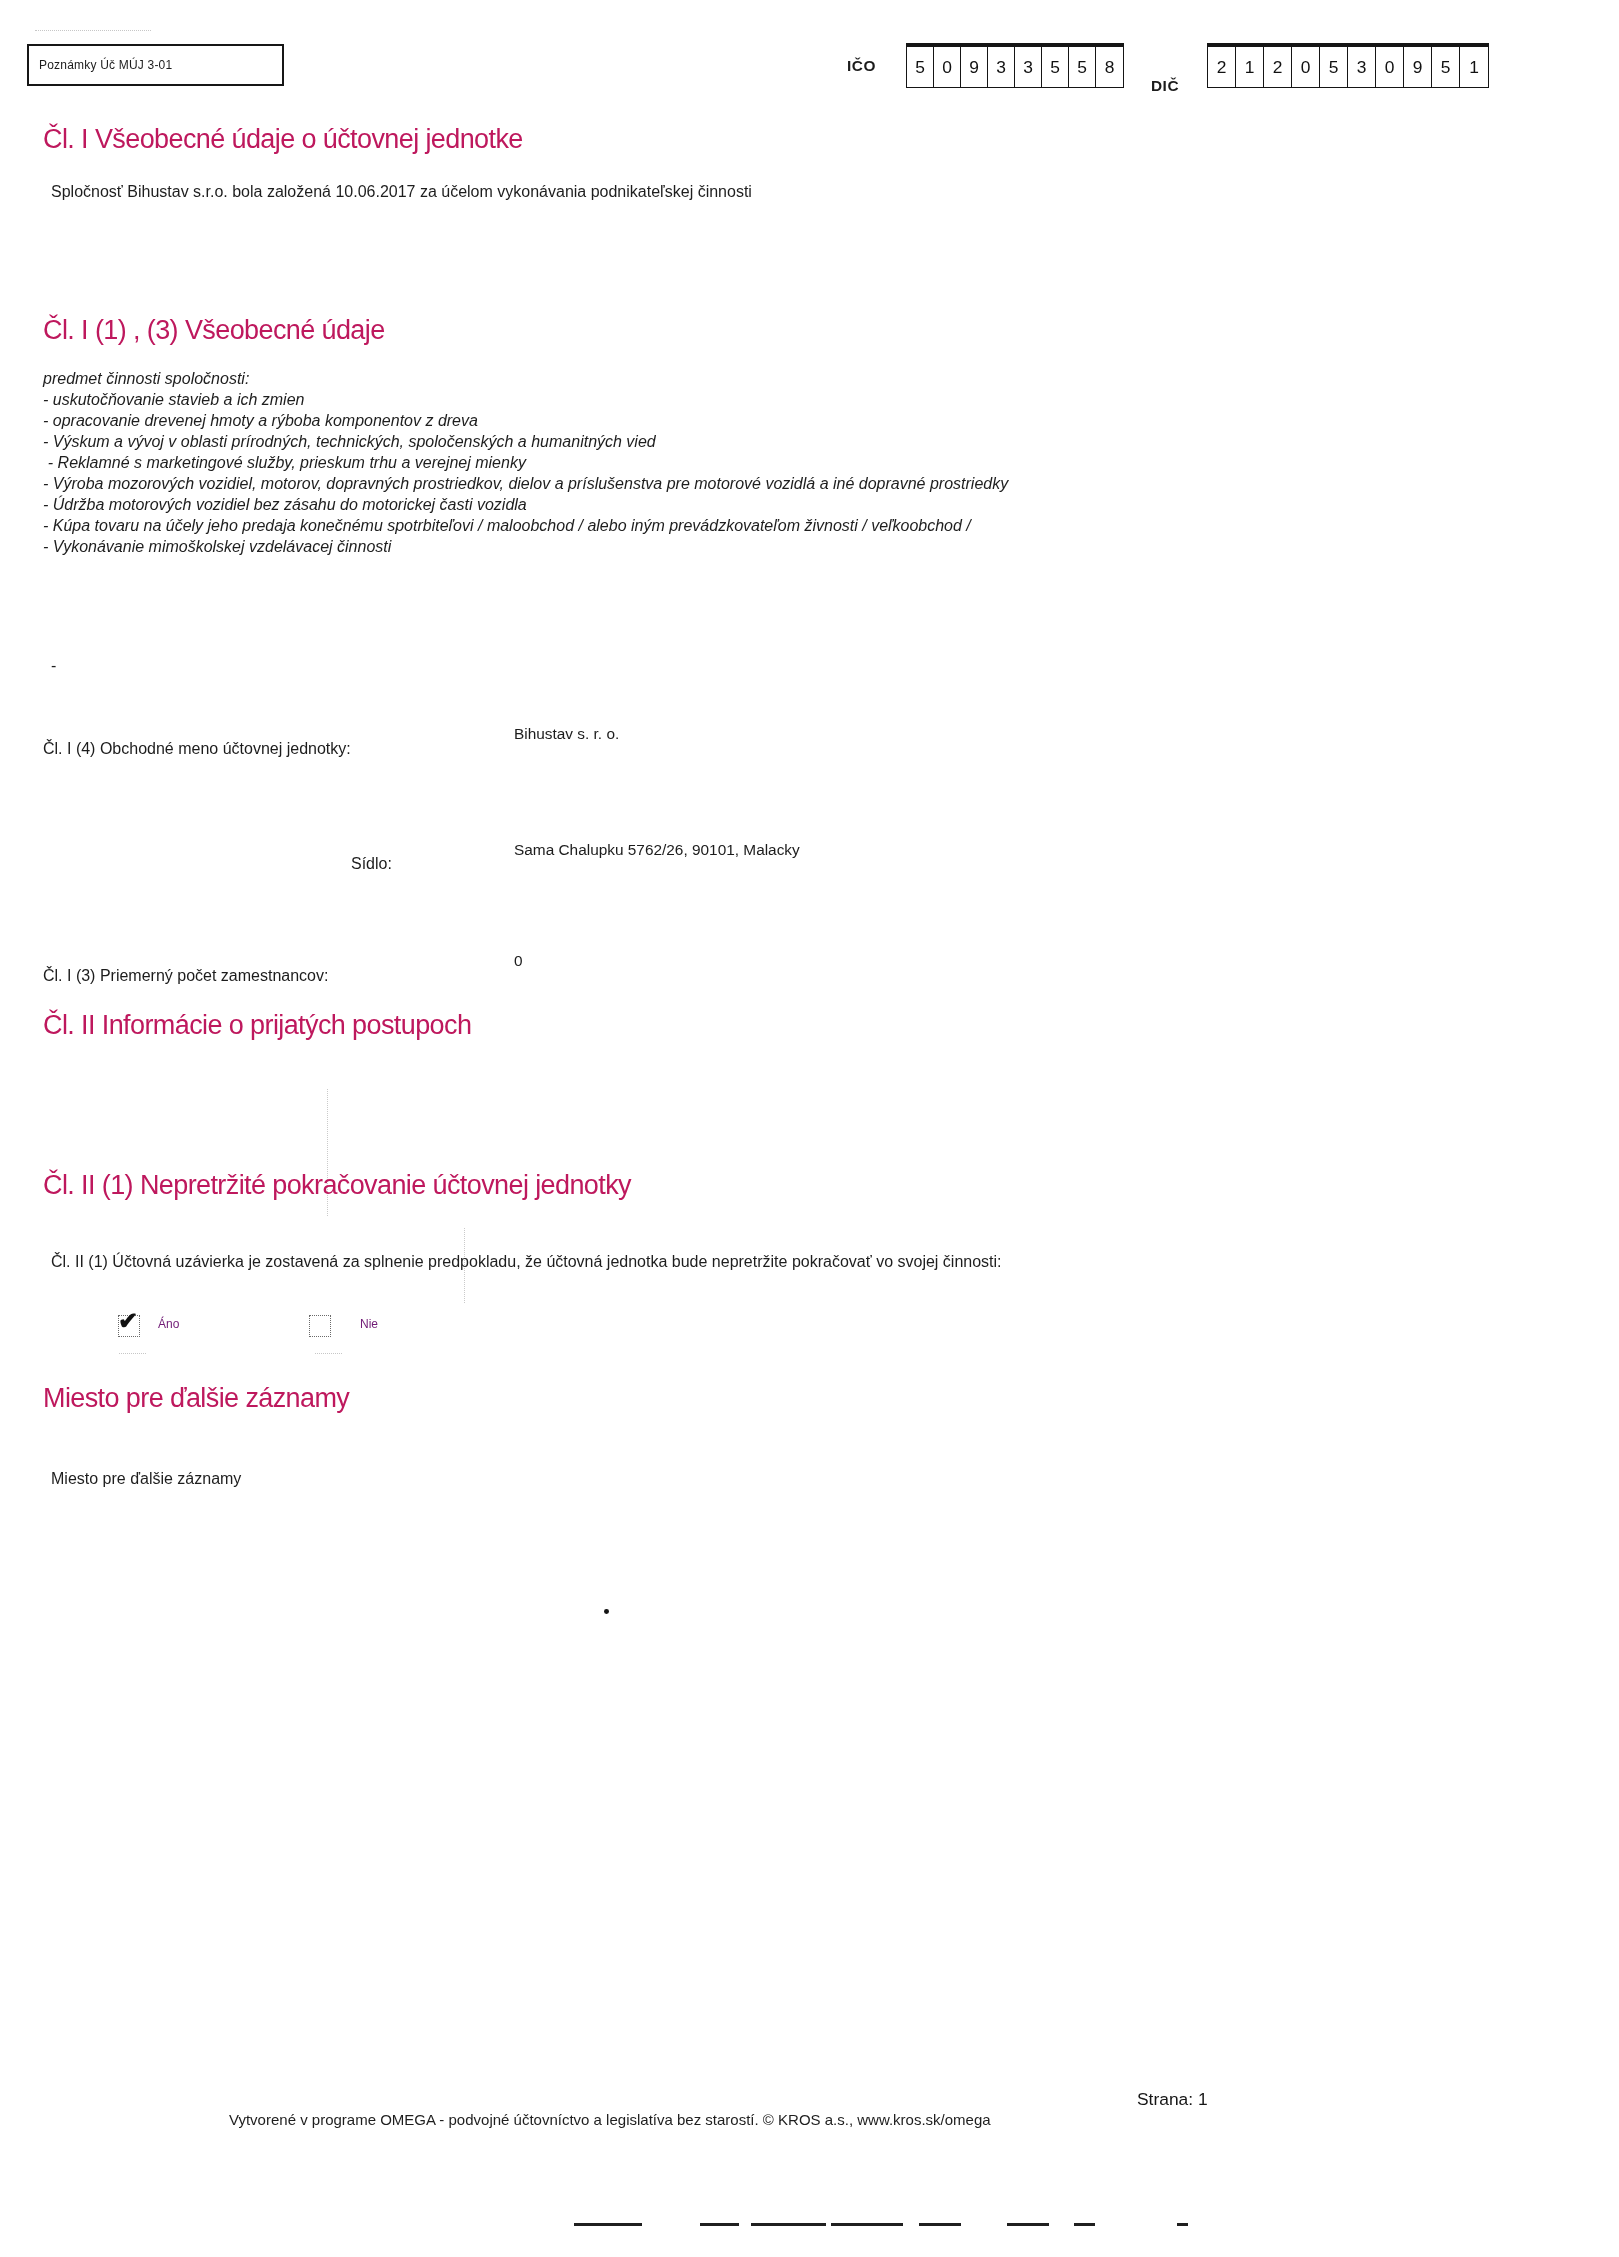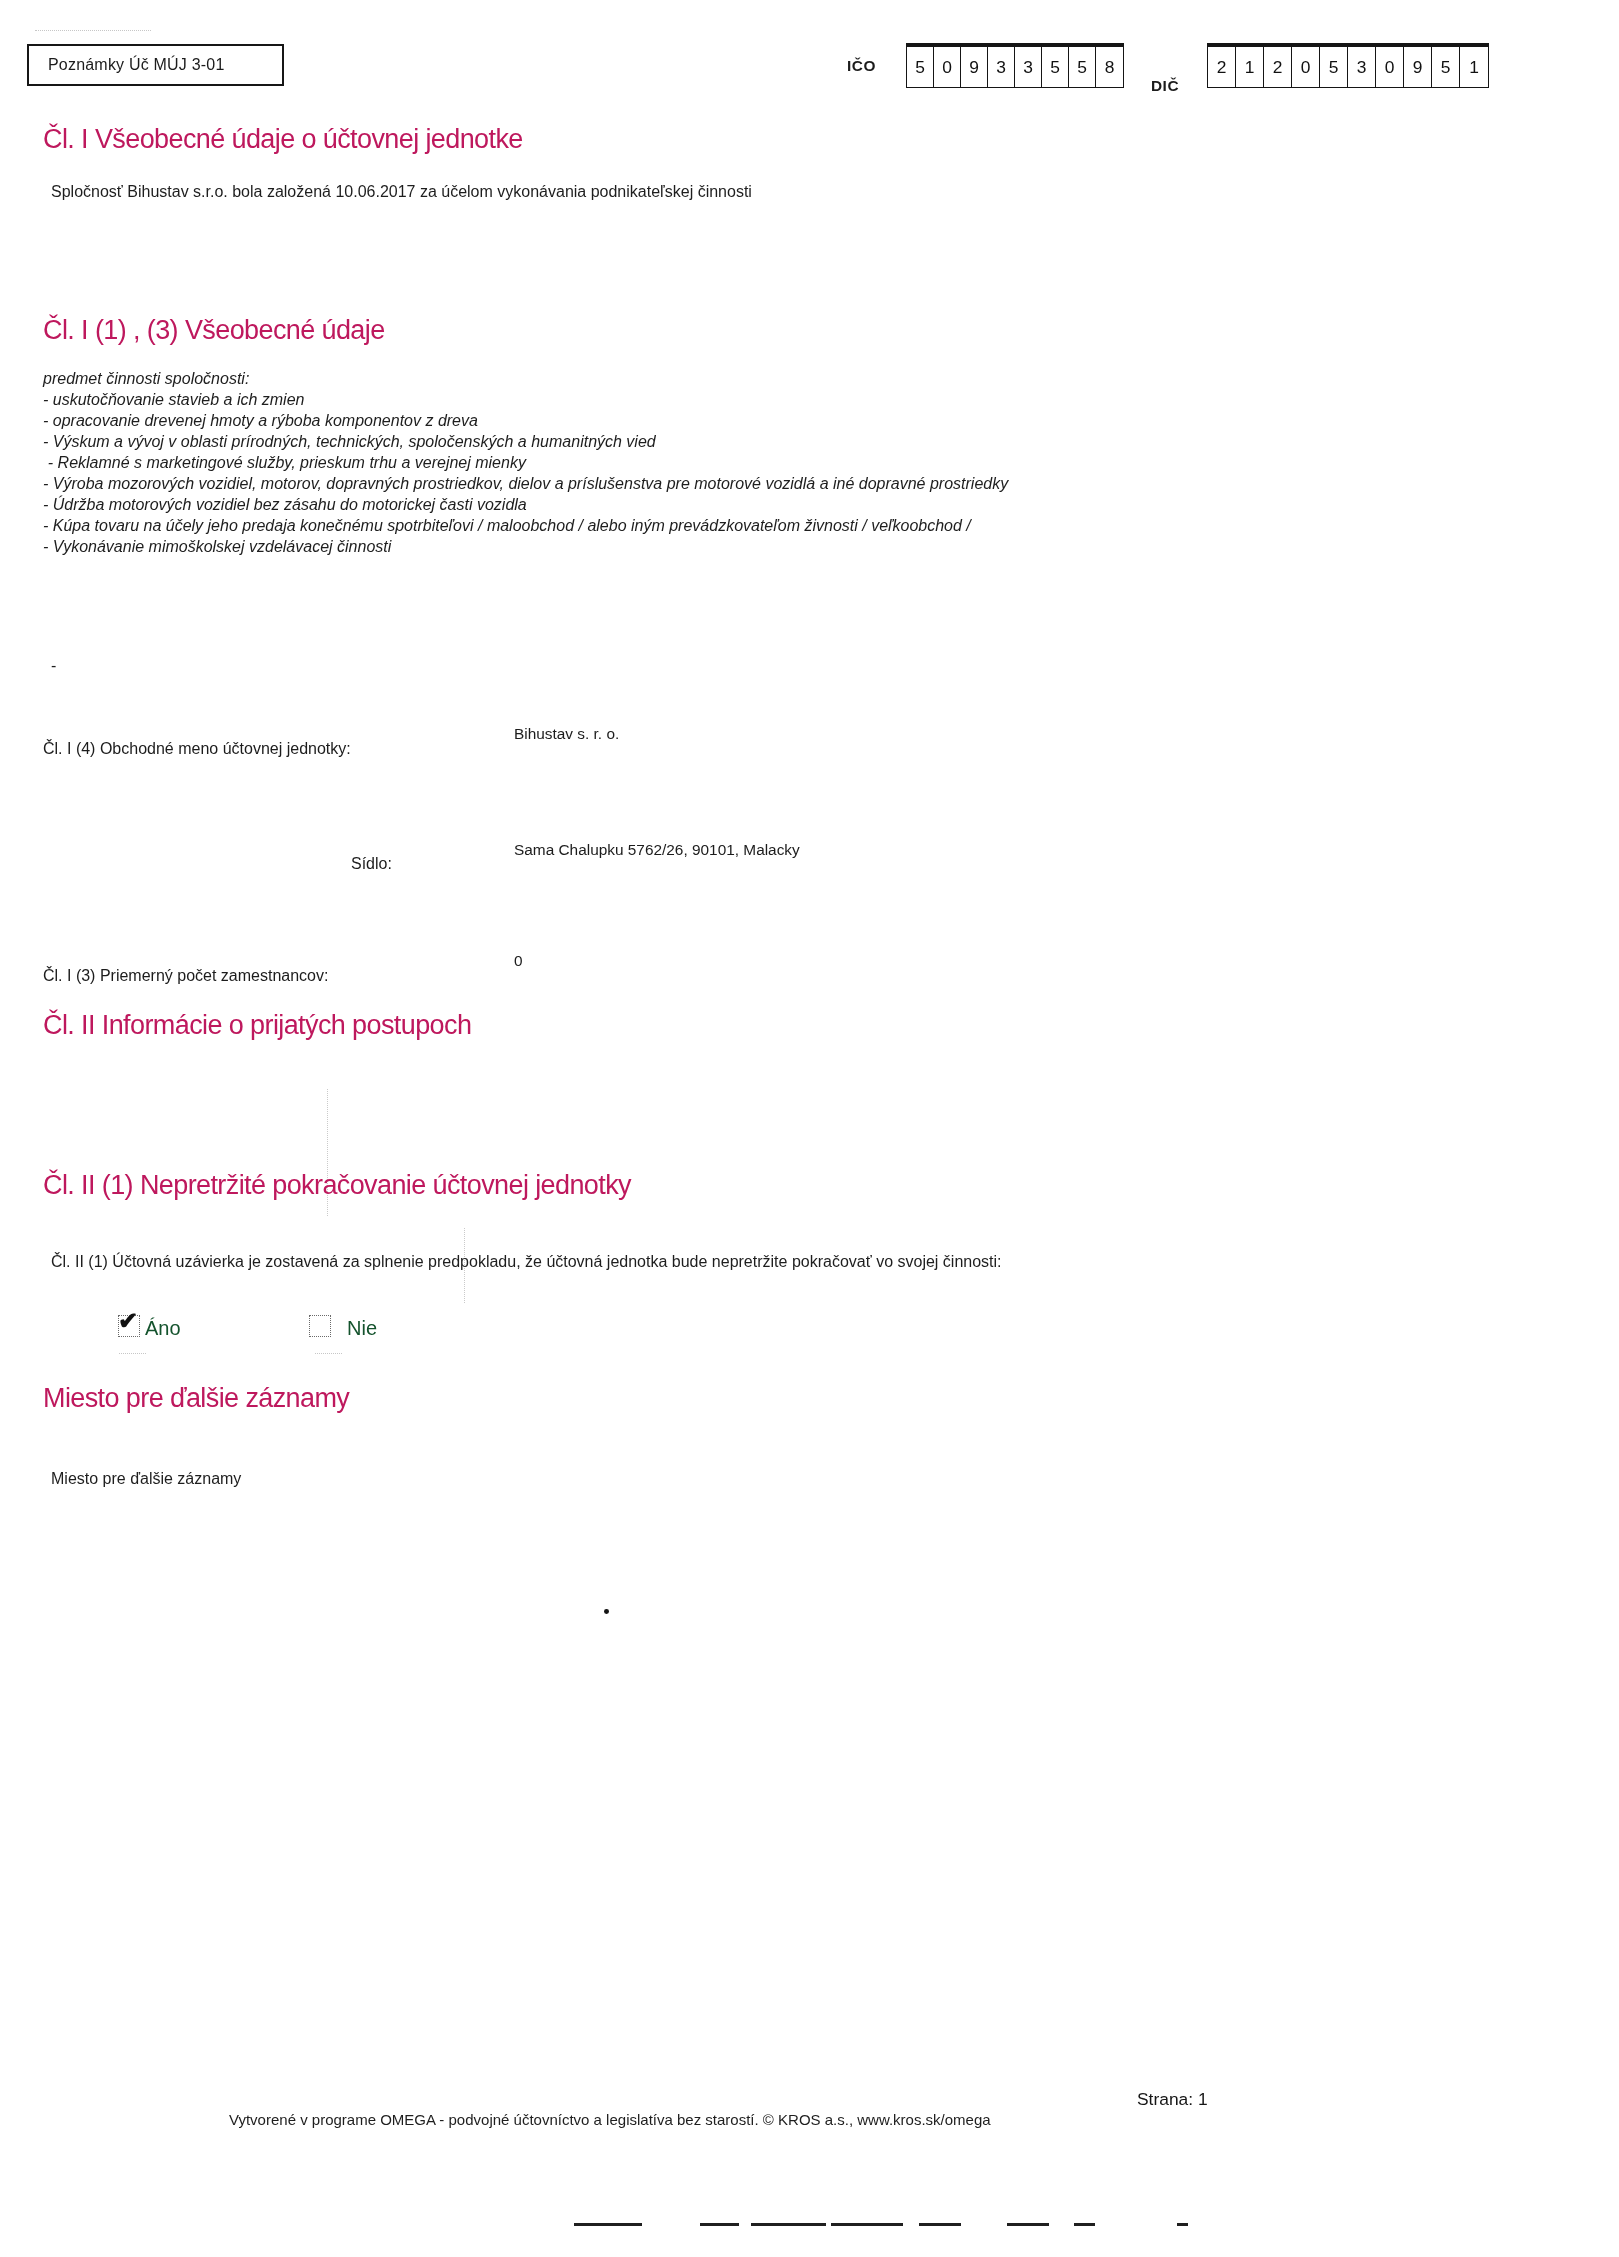--- a/index.html
+++ b/index.html
@@ -13,21 +13,21 @@
   }
   .abs { position:absolute; }
 
   
   .form-code-box {
     left:27px; top:44px; width:257px; height:42px;
     border:2.9px solid #161616;
     display:flex; align-items:center;
     box-sizing:border-box;
   }
-  .form-code-box span { padding-left:19px; font-size:16px; letter-spacing:0.2px; }
+  .form-code-box span { padding-left:10px; font-size:12px; letter-spacing:0.2px; }
 
   .id-label { font-size:15.4px; font-weight:600; letter-spacing:0.5px; }
 
   .digit-grid {
     display:flex;
     border:1.9px solid #151515;
     border-top:4.8px solid #151515;
     background:#fff;
     box-sizing:border-box;
     height:45px;
@@ -58,21 +58,21 @@
     width:22px; height:22px;
     border:1.9px dotted #6a6a6a;
     box-sizing:border-box;
     position:absolute;
   }
   .checkbox .mark {
     position:absolute; left:-1px; top:-6.8px;
     font-size:24px; font-weight:bold; color:#101010;
     line-height:1;
   }
-  .cb-label { font-size:20px; color:#14532d; }
+  .cb-label { font-size:12px; color:#701a75;margin-left:13px; }
 
   
   .footer-credit { font-size:15px; color:#1e1e1e; white-space:nowrap; }
   .page-number { font-size:17.4px; color:#161616; white-space:nowrap; }
 
   
   .dash-seg { position:absolute; height:2.9px; background:#1f1f1f; top:2223px; }
   .dot-mark { position:absolute; width:4.8px; height:4.8px; border-radius:50%; background:#141414; }
   .v-streak { position:absolute; border-left:1.9px dotted #b5b5b5; opacity:.7; }
   .h-dots { position:absolute; border-top:1.9px dotted #9a9a9a; opacity:.55; }

